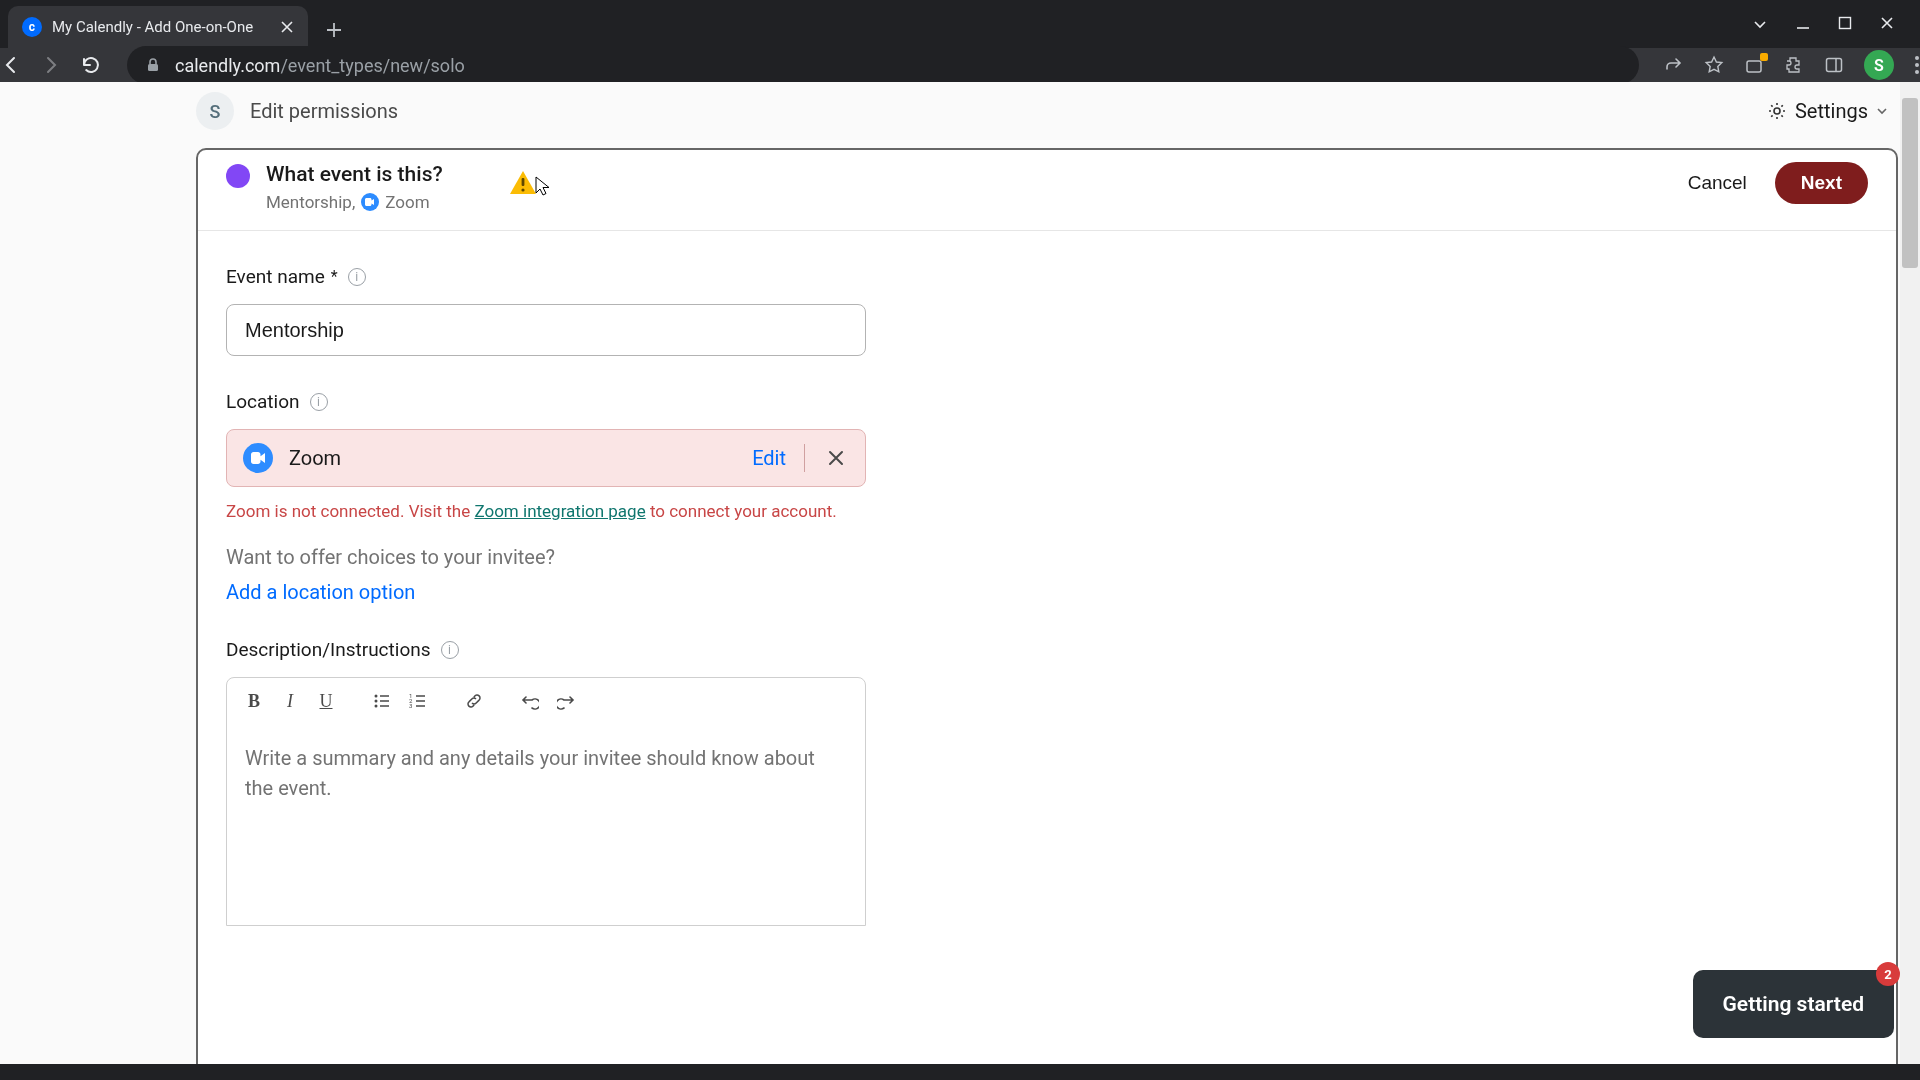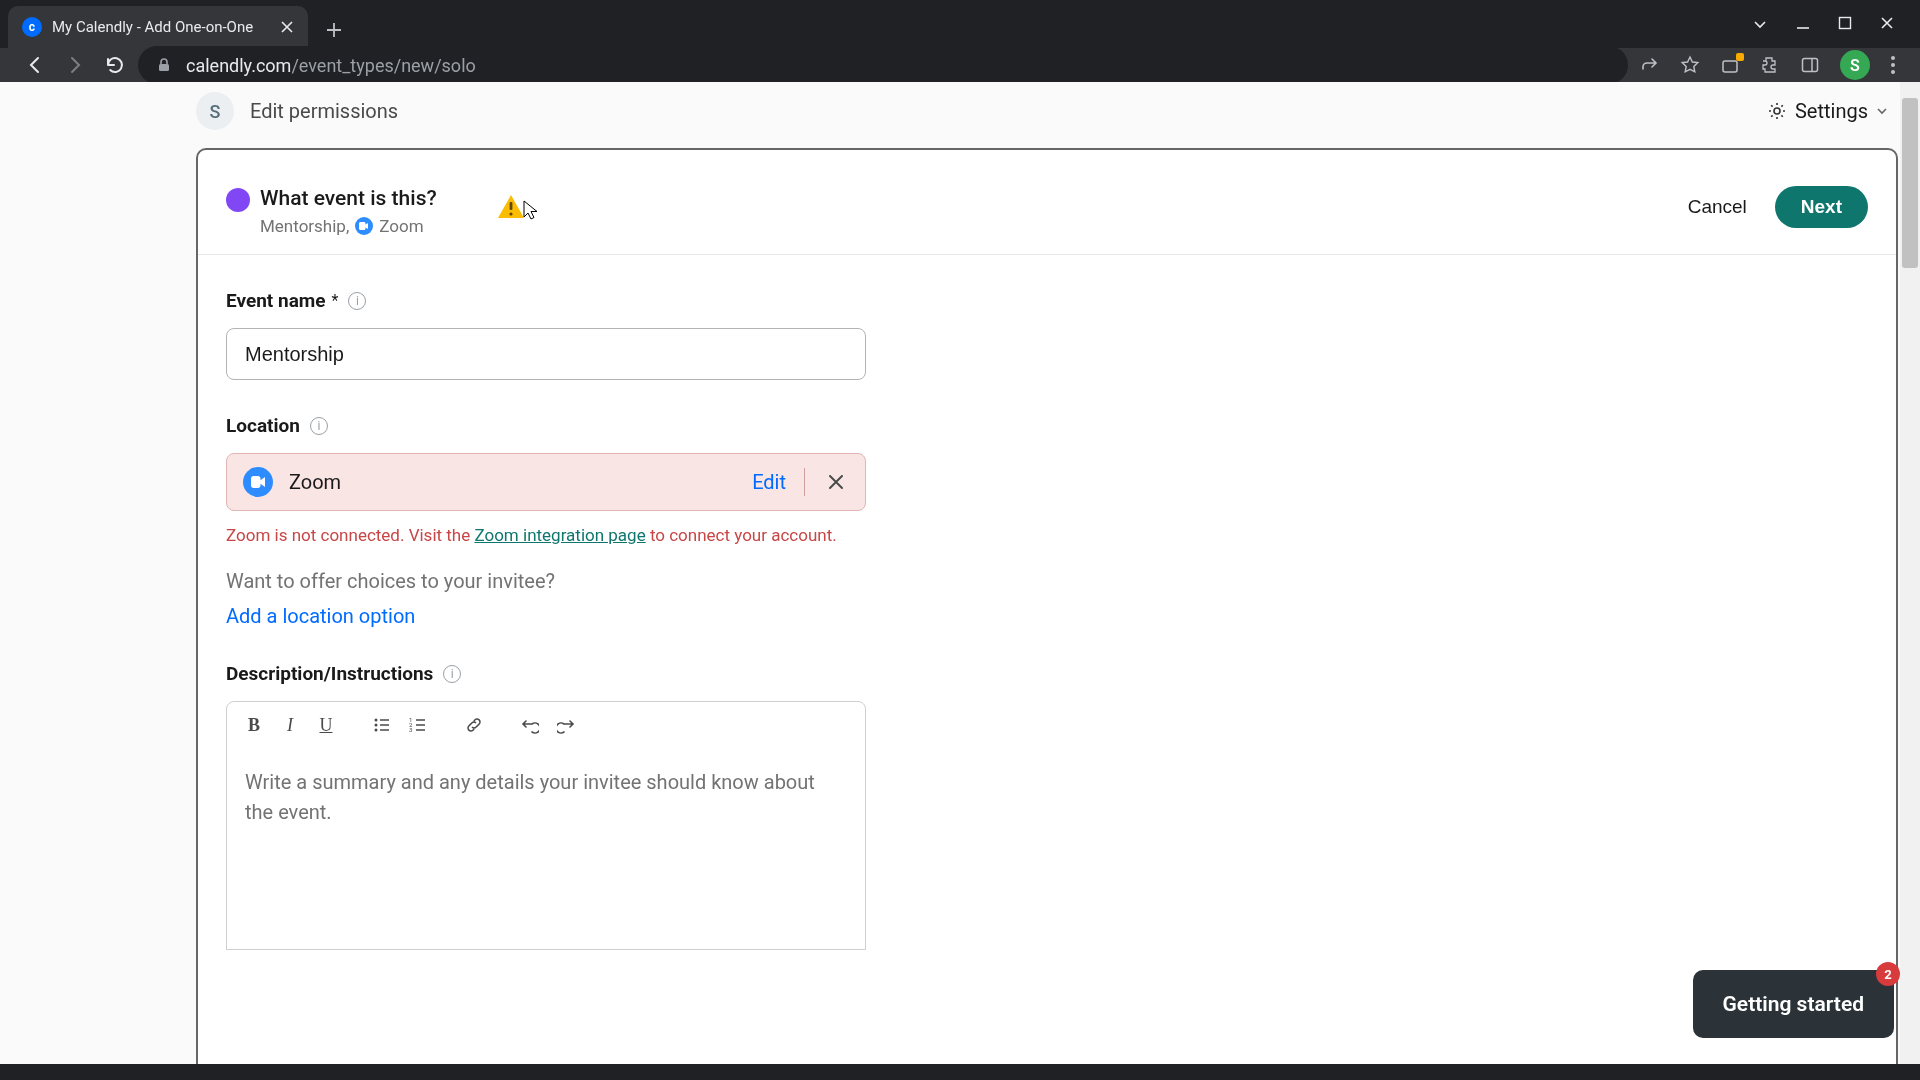--- a/index.html
+++ b/index.html
@@ -38,22 +38,22 @@
     color:#fff;font-size:12px;font-weight:bold;
   }
   .tab-close { margin-left:auto; color:#e8eaed; }
   .new-tab { width:36px;height:36px;display:flex;align-items:center;justify-content:center;color:#bdc1c6;margin-left:8px;border-radius:50%; }
   .window-controls { margin-left:auto; display:flex; gap:28px; padding-right:18px; color:#e8eaed; }
   .addr-bar {
     background:#35363a;
     height:34px;
     display:flex;
     align-items:center;
-    padding:0 24px;
-    gap:12px;
+    padding:0 0;
+    gap:25px;
   }
   .nav-btns { display:flex; gap:18px; color:#bdc1c6; align-items:center;}
   .url-pill {
     flex:1;
     background:#202124;
     border-radius:24px;
     height:38px;
     display:flex;
     align-items:center;
     padding:0 18px;
@@ -94,42 +94,42 @@
 
   .card {
     background:#fff;
     border:2px solid #666;
     border-radius:10px;
     width:100%;
     min-height:940px;
     margin-top:8px;
   }
   .card-head {
-    padding:36px 28px 18px 28px;
+    padding:12px 28px 18px 28px;
     display:flex;
     align-items:flex-start;
     border-bottom:1px solid #e6e6e6;
-    gap:10px;
+    gap:16px;
   }
   .event-dot { width:24px;height:24px;border-radius:50%;background:#8247f5; margin-top:2px;}
   .head-text { display:flex; flex-direction:column; gap:6px;}
   .head-title { font-size:21px; color:#1a1a1a; font-weight:500;}
   .head-sub { font-size:17px; color:#737373; display:flex; align-items:center; gap:6px;}
   .mini-zoom { width:18px;height:18px;border-radius:50%;background:#2d8cff;display:inline-flex;align-items:center;justify-content:center;}
   .mini-zoom svg { width:10px;height:10px;fill:#fff;}
   .warn-ico { margin-left:50px; margin-top:8px; font-size:24px; position:relative;}
   .cursor { position:absolute; left:26px; top:6px;}
   .head-actions { margin-left:auto; display:flex; gap:16px; }
   .btn-cancel { background:none; border:none; color:#1a1a1a; font-size:19px; cursor:pointer; padding:8px 12px;}
-  .btn-next { background:#0f766e; color:#fff; border:none; font-size:19px; font-weight:600; padding:10px 26px; border-radius:30px; cursor:pointer;}
+  .btn-next { background:#7f1d1d; color:#fff; border:none; font-size:19px; font-weight:600; padding:10px 26px; border-radius:30px; cursor:pointer;}
 
   .card-body { padding:34px 28px; max-width:720px; }
   .form-row { margin-bottom:34px; }
   .label-row { display:flex; align-items:center; gap:10px; margin-bottom:16px;}
-  .label-text { font-size:19px; color:#1a1a1a; font-weight:700;}
+  .label-text { font-size:19px; color:#1a1a1a; font-weight:400;}
   .req { color:#1a1a1a; margin-left:-4px;}
   .info-ico { width:18px;height:18px;border:1.5px solid #9aa0a6;border-radius:50%;display:flex;align-items:center;justify-content:center;color:#9aa0a6;font-size:12px;}
 
   .text-input {
     width:640px; height:52px; border:1px solid #b3b3b3; border-radius:8px;
     font-size:20px; padding:0 18px; color:#1a1a1a;
   }
 
   .loc-chip {
     width:640px; height:58px; border:1px solid #e2b4b4; background:#fae5e5;

